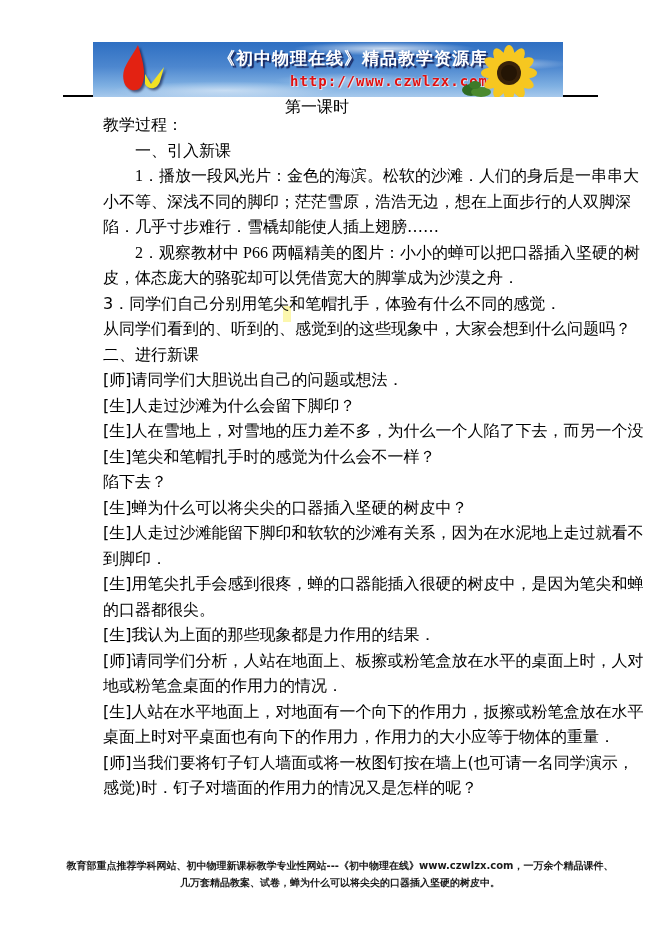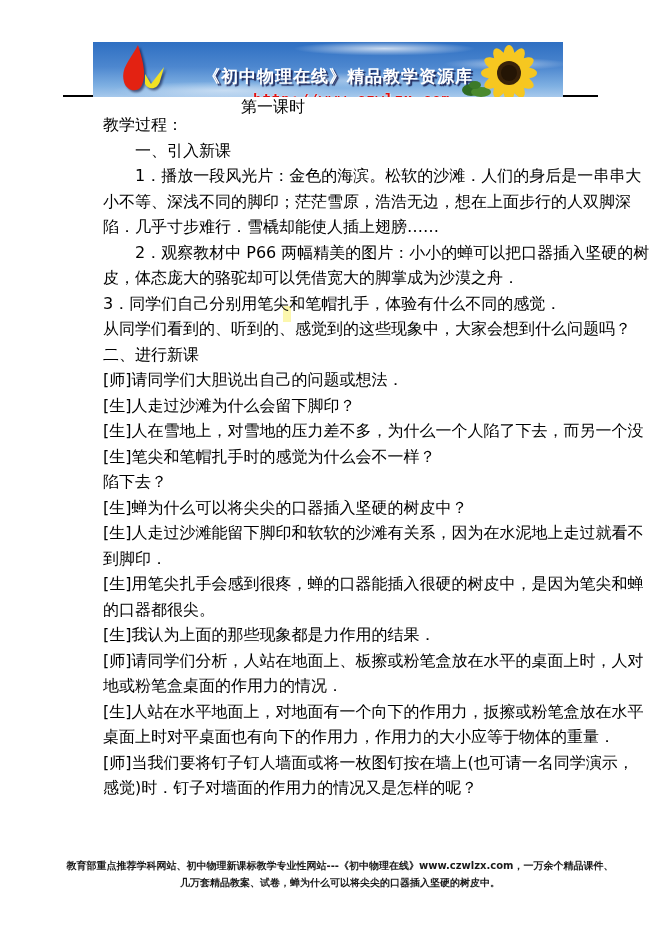--- a/index.html
+++ b/index.html
@@ -11,45 +11,45 @@
   .banner{
     position:absolute;left:93px;top:42px;width:470px;height:55px;overflow:hidden;z-index:3;
     background:
       radial-gradient(ellipse 130px 10px at 62% 12%, rgba(255,255,255,0.75), transparent 70%),
       radial-gradient(ellipse 90px 9px at 88% 40%, rgba(255,255,255,0.5), transparent 70%),
       radial-gradient(ellipse 160px 13px at 28% 88%, rgba(255,255,255,0.5), transparent 70%),
       radial-gradient(ellipse 110px 11px at 55% 70%, rgba(255,255,255,0.35), transparent 70%),
       linear-gradient(180deg,#2e6fc2 0%,#4d87cf 45%,#7fb0e2 80%,#a7c9ec 100%);
   }
   .logo{position:absolute;left:18px;top:2px;filter:drop-shadow(2px 2px 1px rgba(0,0,40,0.55));}
-  .banner-text{position:absolute;left:95px;top:23px;width:300px;text-align:center;}
+  .banner-text{position:absolute;left:95px;top:5px;width:300px;text-align:right;}
   .banner-title{
     font-size:17px;font-weight:bold;color:#ffffff;letter-spacing:1px;white-space:nowrap;
     text-shadow:2px 2px 1px rgba(10,10,60,0.8);
   }
   .banner-url{
     margin-top:3px;margin-left:28px;font-size:14px;font-weight:bold;color:#e01010;
     font-family:"DejaVu Sans Mono",monospace;letter-spacing:1px;white-space:nowrap;
     text-shadow:0 0 2px rgba(255,255,255,0.9),1px 1px 0 rgba(255,255,255,0.6);cursor:pointer;
   }
   .sunflower{position:absolute;left:387px;top:2px;}
   .foliage{position:absolute;left:368px;top:36px;}
   
   .rule{position:absolute;left:63px;top:95px;width:535px;height:2px;background:#000;z-index:1;}
   .heading{
     position:absolute;left:0;top:98px;width:546px;text-align:center;
-    font-size:16px;line-height:18px;
+    font-size:16px;line-height:18px;padding-left:44px;
   }
   
   .body{
     position:absolute;left:63px;top:112px;width:540px;
     font-size:16px;line-height:25.5px;margin-left:40px;
   }
   .line{white-space:nowrap;height:25.5px;}
-  .line.indent{padding-left:32px;}
+  .line.indent{padding-left:32px;font-family:Liberation Serif, serif;}
   .hl{
     position:absolute;left:283px;top:306px;width:8px;height:16px;
     background:rgba(252,246,160,0.85);z-index:0;
   }
   
   .footer{
     position:absolute;left:50px;top:857px;width:580px;
     font-size:10px;font-weight:bold;color:#1a1a1a;line-height:17px;text-align:center;
   }
   .footer-line{white-space:nowrap;}

